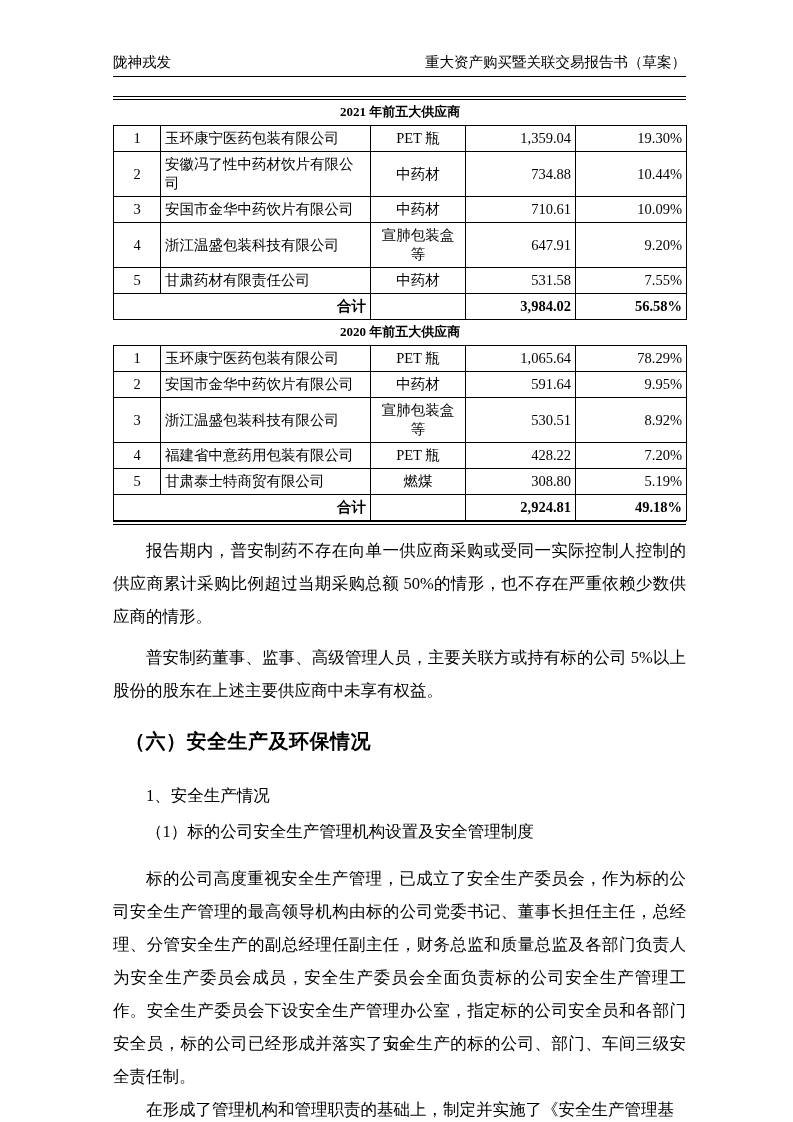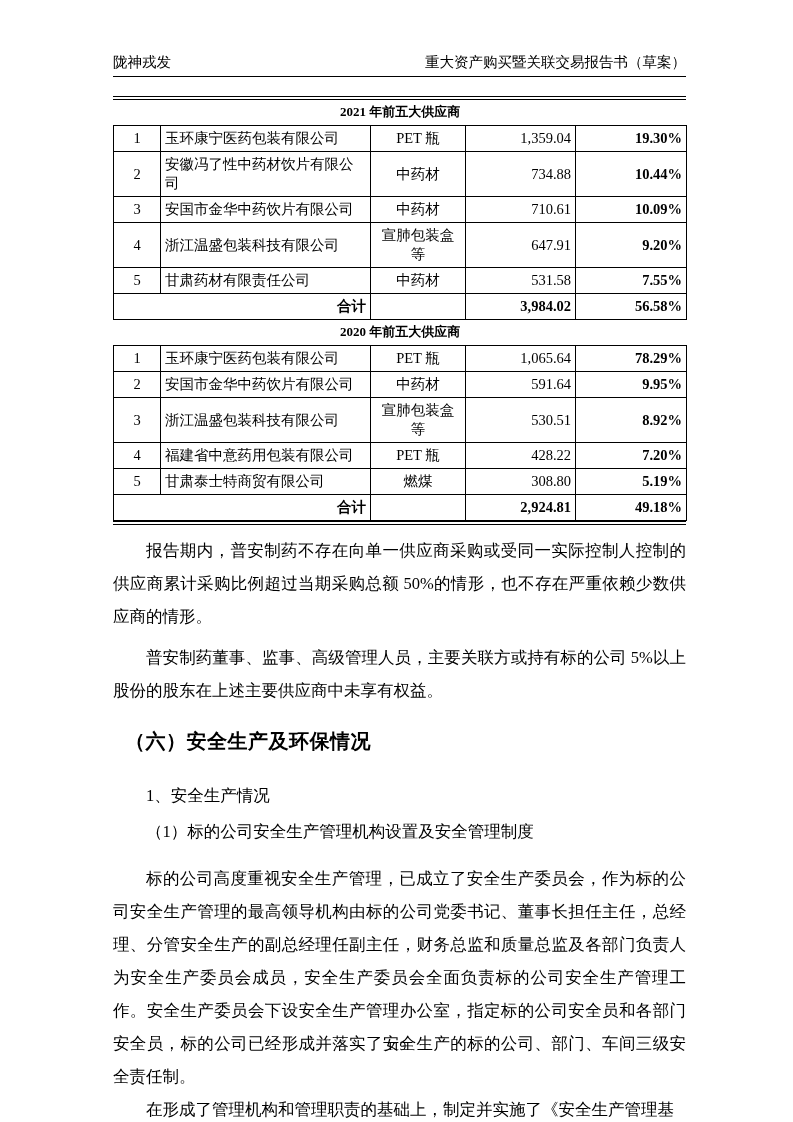--- a/index.html
+++ b/index.html
@@ -53,21 +53,21 @@
     border: 1.5px solid #000;
     padding: 3px 4px;
     height: 24px;
     vertical-align: middle;
   }
   table.supplier tr.data-row td:first-child { border-top: 1.5px solid #000; }
   td.c-no   { text-align: center; }
   td.c-name { text-align: left; padding-left: 6px; }
   td.c-prod { text-align: center; }
   td.c-amt  { text-align: right; padding-right: 6px; }
-  td.c-pct  { text-align: right; padding-right: 15px; font-weight: bold; }
+  td.c-pct  { text-align: right; padding-right: 15px; }
   tr.total-row td { font-weight: bold; }
   td.c-total-label { text-align: right; }
   
   .para {
     font-size: 16.5px;
     line-height: 33px;
     text-align: justify;
     text-indent: 2em;
     word-break: break-all;
   }

